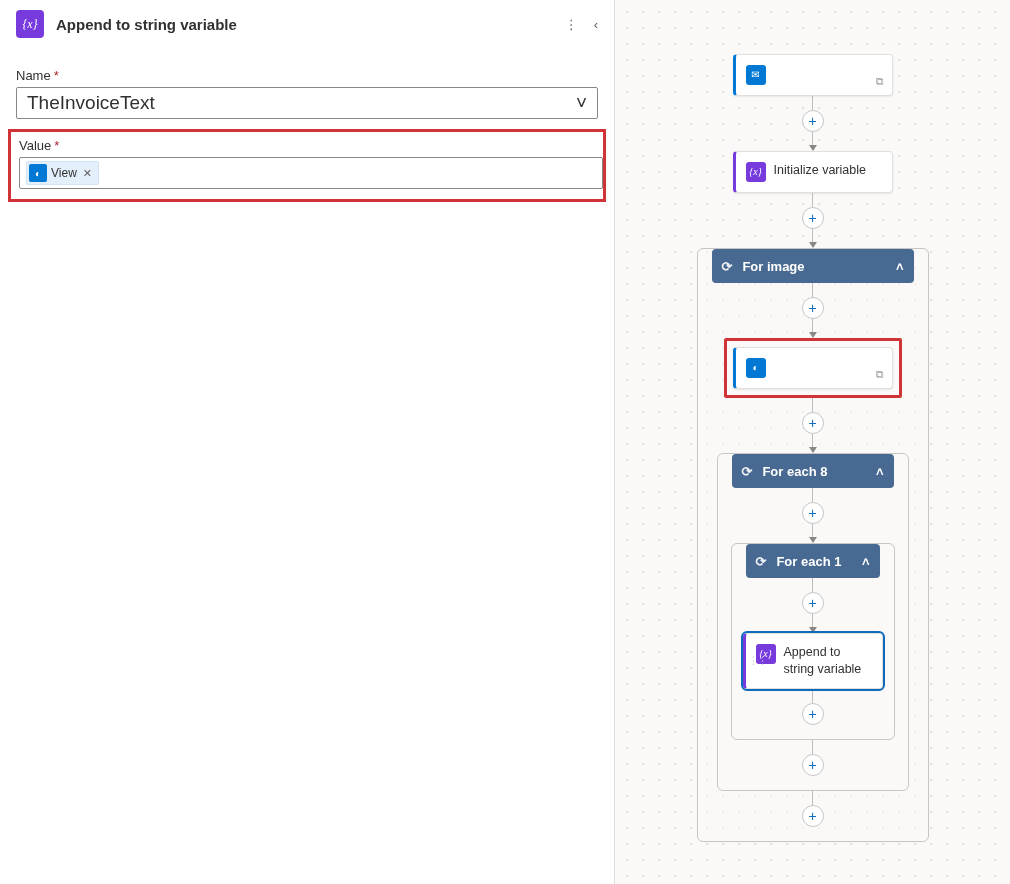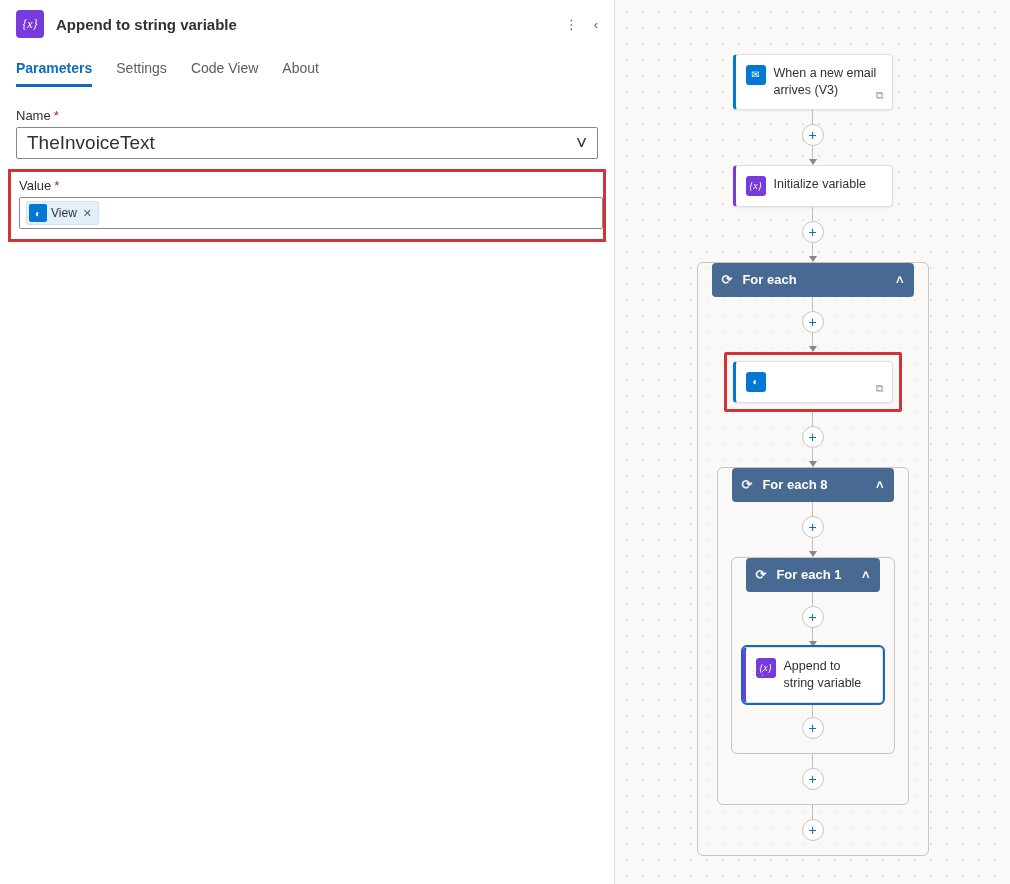--- a/index.html
+++ b/index.html
@@ -203,26 +203,20 @@
 
   <div class="panel-header">
     <div class="action-icon">{x}</div>
     <div class="panel-title">Append to string variable</div>
     <div class="header-right">
       <span class="three-dots">⋮</span>
       <span class="collapse-chev">‹</span>
     </div>
   </div>
 
-  <div class="tabs">
-    <div class="tab active">Parameters</div>
-    <div class="tab">Settings</div>
-    <div class="tab">Code View</div>
-    <div class="tab">About</div>
-  </div>
 
   <div class="form-area">
 
     <div class="field-label">
       <span>Name</span>
         <span class="req">*</span>
     </div>
     <div class="select-box">
       <span>TheInvoiceText</span>
       <span>˅</span>
@@ -243,41 +237,40 @@
     </div>
 
   </div>
 </div>
 
 <div class="right-canvas">
   <div class="flow-col">
 
     <div class="card email">
       <span class="c-icon">✉</span>
-      <span>When a new email arrives (V3)</span>
       <span class="link-ind">⧉</span>
     </div>
     <div class="v-line"></div>
     <div class="plus-btn">+</div>
     <div class="v-line"></div>
     <div class="arrow-down"></div>
 
     <div class="card var">
       <span class="c-icon">{x}</span>
       <span>Initialize variable</span>
     </div>
     <div class="v-line"></div>
     <div class="plus-btn">+</div>
     <div class="v-line"></div>
     <div class="arrow-down"></div>
 
     <div class="fe-container">
       <div class="fe-header">
         <span class="fe-icon">⟳</span>
-        <span>For each</span>
+        <span>For image</span>
         <span class="fe-chev">˄</span>
       </div>
       <div class="v-line"></div>
       <div class="plus-btn">+</div>
       <div class="v-line"></div>
       <div class="arrow-down"></div>
 
       <div class="ocr-highlight">
         <div class="card ocr">
           <span class="c-icon">◐</span>

